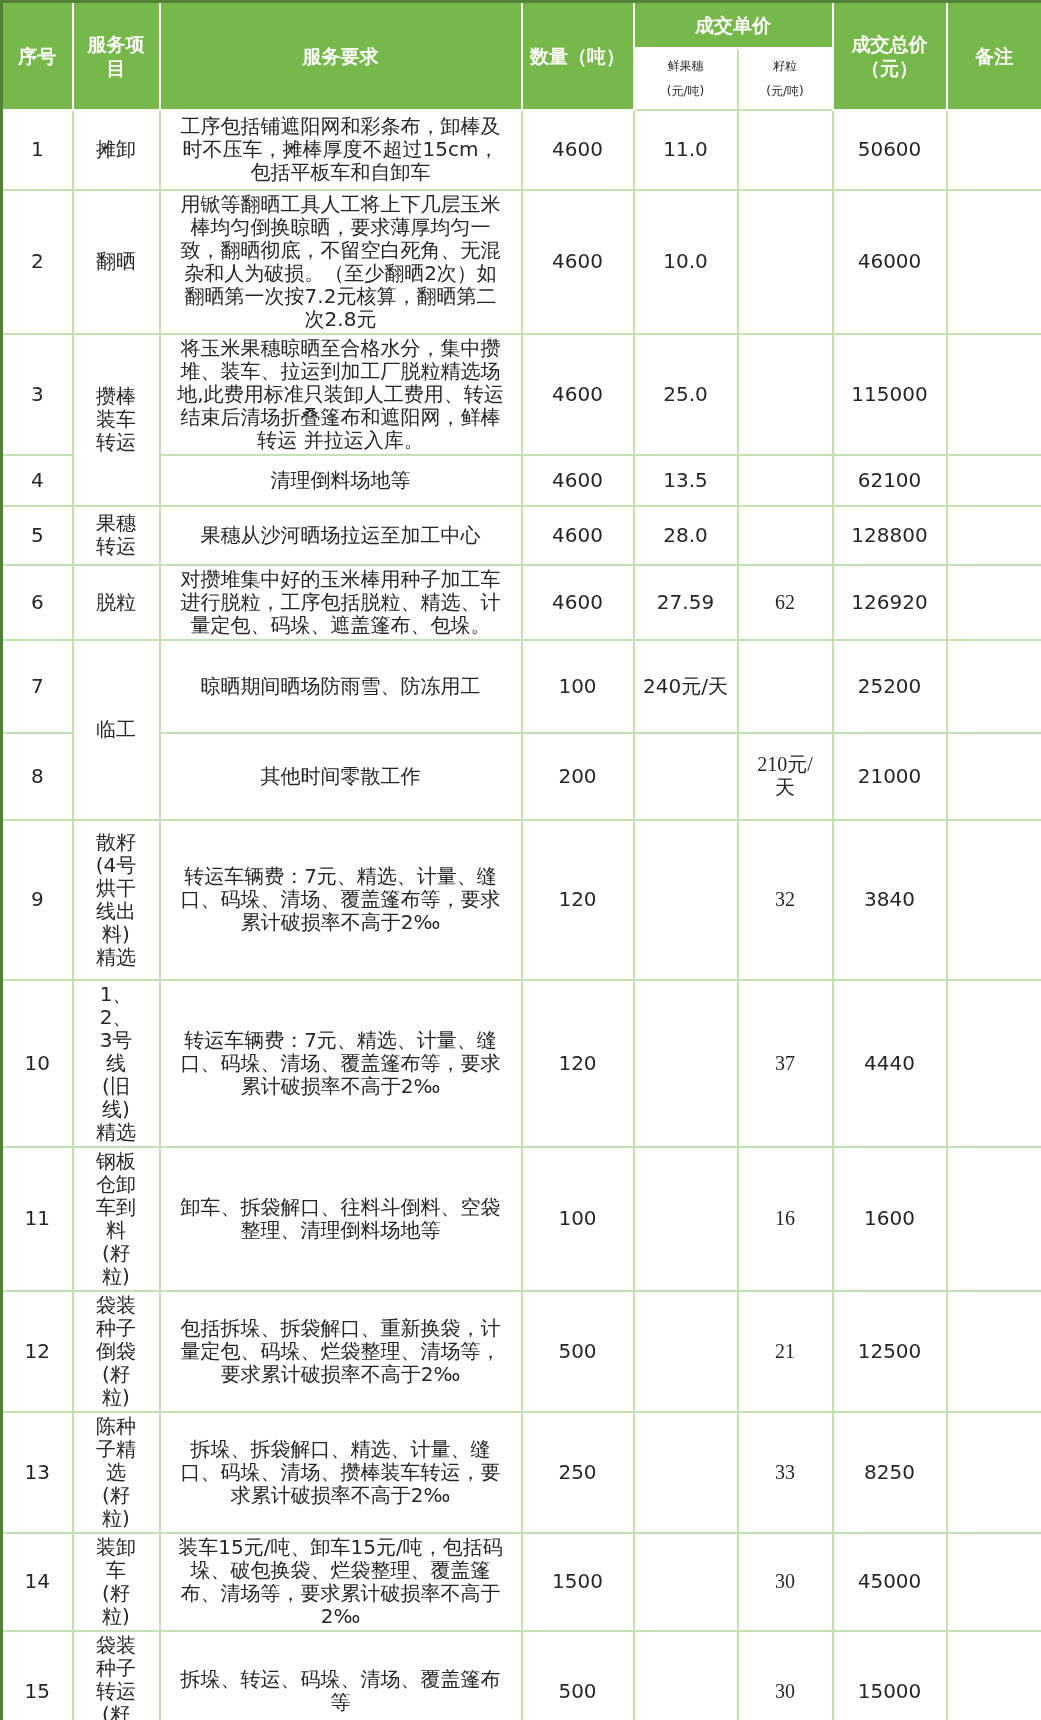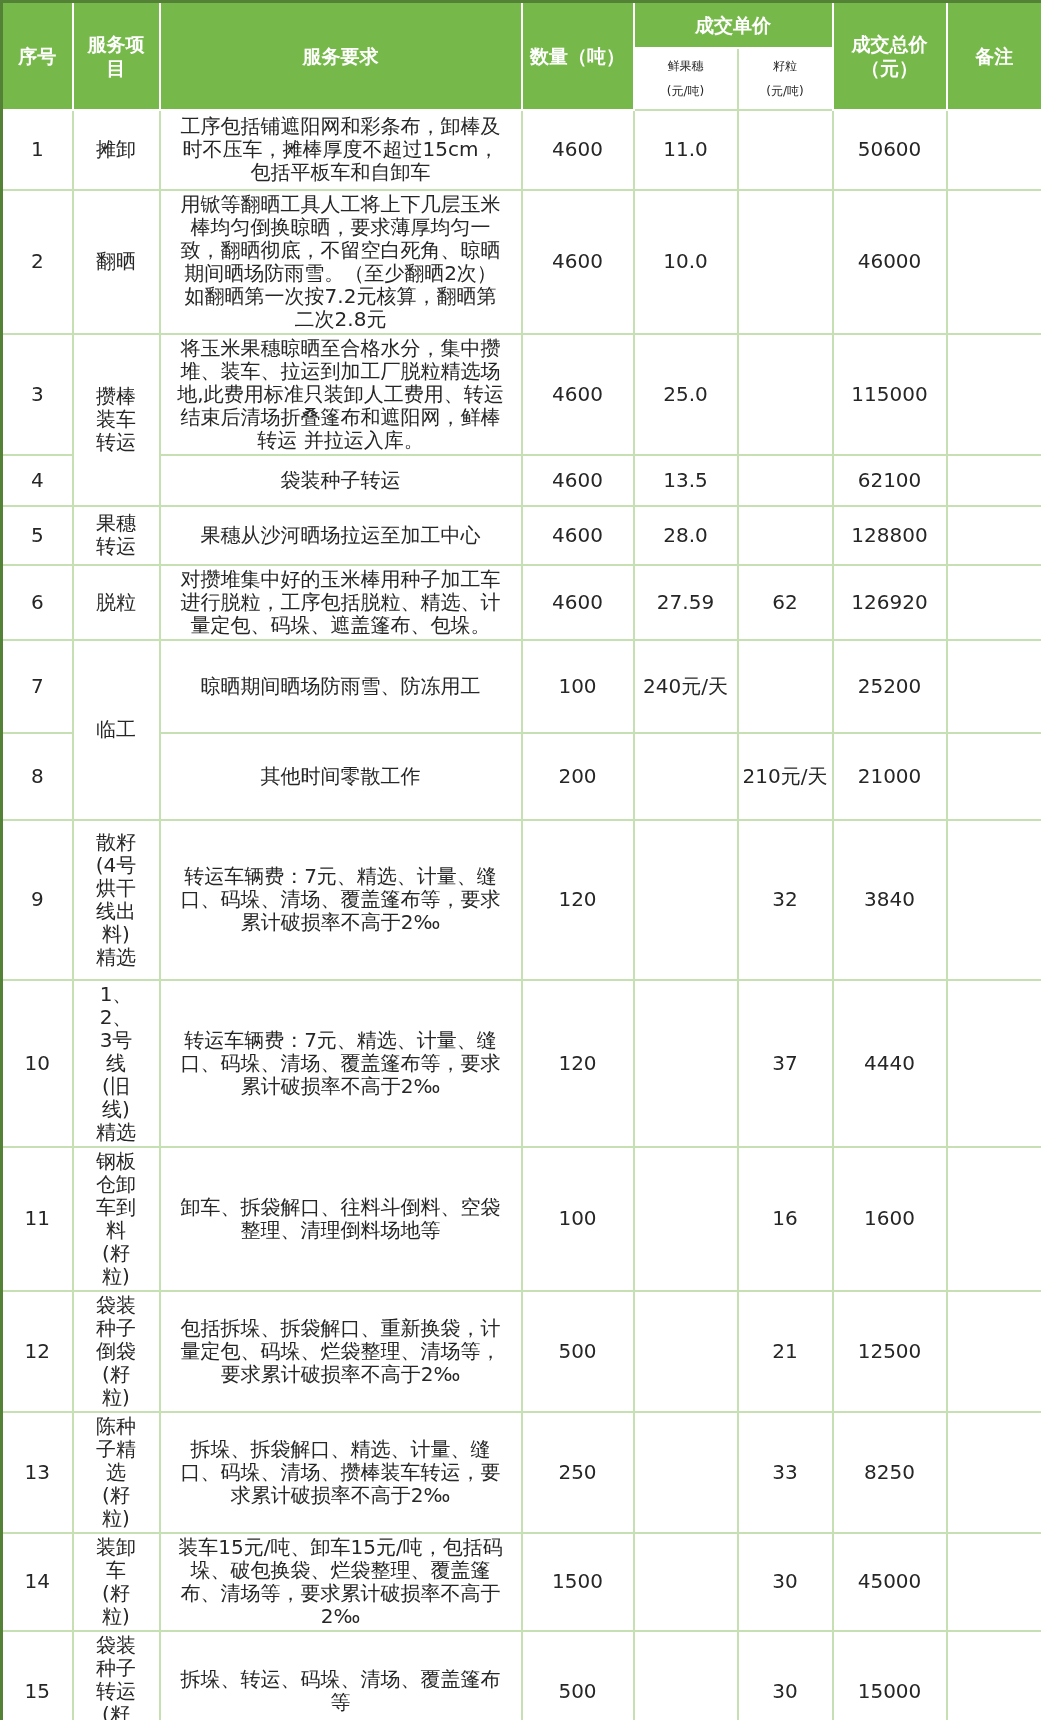--- a/index.html
+++ b/index.html
@@ -45,21 +45,21 @@
   td{
     border:2px solid #c6e0b4;
     text-align:center;
     vertical-align:middle;
     padding:2px 4px;
     word-break:normal;
     overflow-wrap:break-word;
   }
   td.c-item{padding:2px 22px;}
   td.c-req{padding:2px 16px;}
-  td.c-grain{padding:2px 0;}
+  td.c-grain{padding:2px 12px;font-family:Liberation Serif, serif;}
 </style>
 </head>
 <body>
 
 <table class="price">
   <colgroup>
     <col class="c1">
       <col class="c2">
       <col class="c3">
       <col class="c4">
@@ -93,40 +93,40 @@
       <td class="c-req">工序包括铺遮阳网和彩条布，卸棒及时不压车，摊棒厚度不超过15cm，包括平板车和自卸车</td>
       <td class="c-qty">4600</td>
       <td class="c-fresh">11.0</td>
       <td class="c-grain"></td>
       <td class="c-total">50600</td>
       <td class="c-note"></td>
     </tr>
     <tr style="height:143px;">
       <td class="c-no">2</td>
       <td class="c-item">翻晒</td>
-      <td class="c-req">用锨等翻晒工具人工将上下几层玉米棒均匀倒换晾晒，要求薄厚均匀一致，翻晒彻底，不留空白死角、晾晒期间晒场防雨雪。（至少翻晒2次）如翻晒第一次按7.2元核算，翻晒第二次2.8元</td>
+      <td class="c-req">用锨等翻晒工具人工将上下几层玉米棒均匀倒换晾晒，要求薄厚均匀一致，翻晒彻底，不留空白死角、无混杂和人为破损。（至少翻晒2次）如翻晒第一次按7.2元核算，翻晒第二次2.8元</td>
       <td class="c-qty">4600</td>
       <td class="c-fresh">10.0</td>
       <td class="c-grain"></td>
       <td class="c-total">46000</td>
       <td class="c-note"></td>
     </tr>
     <tr style="height:111px;">
       <td class="c-no">3</td>
       <td class="c-item" rowspan="2">攒棒装车转运</td>
       <td class="c-req">将玉米果穗晾晒至合格水分，集中攒堆、装车、拉运到加工厂脱粒精选场地,此费用标准只装卸人工费用、转运结束后清场折叠篷布和遮阳网，鲜棒转运 并拉运入库。</td>
       <td class="c-qty">4600</td>
       <td class="c-fresh">25.0</td>
       <td class="c-grain"></td>
       <td class="c-total">115000</td>
       <td class="c-note"></td>
     </tr>
     <tr style="height:51px;">
       <td class="c-no">4</td>
-      <td class="c-req">袋装种子转运</td>
+      <td class="c-req">清理倒料场地等</td>
       <td class="c-qty">4600</td>
       <td class="c-fresh">13.5</td>
       <td class="c-grain"></td>
       <td class="c-total">62100</td>
       <td class="c-note"></td>
     </tr>
     <tr style="height:59px;">
       <td class="c-no">5</td>
       <td class="c-item">果穗转运</td>
       <td class="c-req">果穗从沙河晒场拉运至加工中心</td>

